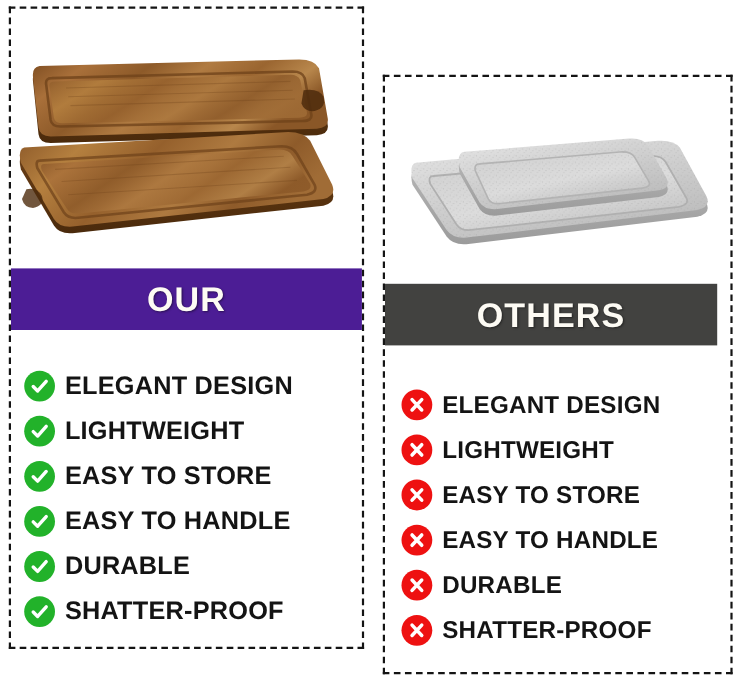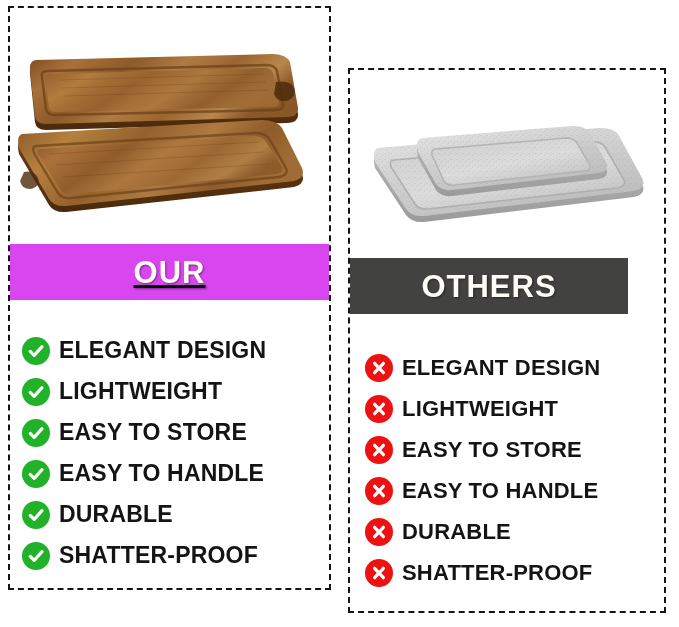--- a/index.html
+++ b/index.html
@@ -10,23 +10,23 @@
          border:2px dashed #141414;}
   .panel-our{left:8px;top:6px;width:323px;height:584px;}
   .panel-others{left:348px;top:68px;width:318px;height:545px;}
 
   .photo{position:absolute;overflow:hidden;background:#fff;}
 
   
   .banner{position:absolute;display:flex;align-items:center;justify-content:center;}
   .banner-title{font-weight:bold;color:#fdfbf4;letter-spacing:1px;
                 text-shadow:1px 1px 2px rgba(0,0,0,.45);line-height:1;}
-  .banner-our{left:10px;top:244px;width:319px;height:56px;background:#d946ef;text-decoration:underline;}
+  .banner-our{left:10px;top:244px;width:319px;height:56px;background:#4c1d95;}
   .banner-our .banner-title{font-size:31px;}
-  .banner-others{left:350px;top:258px;width:278px;height:56px;background:#424240;}
+  .banner-others{left:350px;top:258px;width:302px;height:56px;background:#424240;}
   .banner-others .banner-title{font-size:31px;}
 
   
   .list{position:absolute;}
   .list-our{left:22px;top:330px;width:300px;}
   .list-others{left:365px;top:347px;width:295px;}
   .row{display:flex;align-items:center;height:41px;}
   .badge{flex:0 0 auto;width:28px;height:28px;border-radius:50%;
          display:flex;align-items:center;justify-content:center;margin-right:9px;}
   .badge svg{display:block;}

